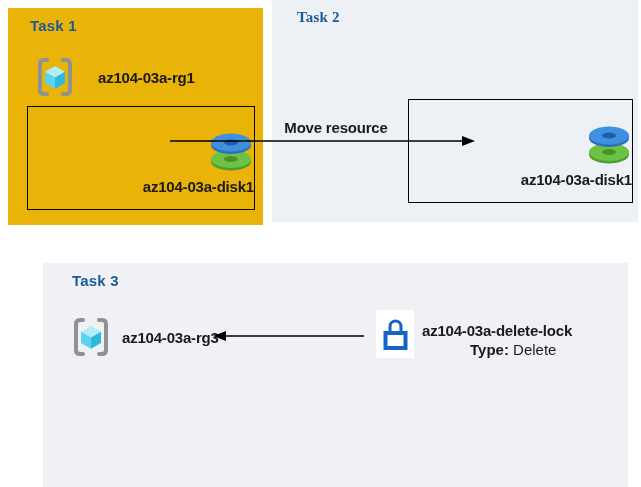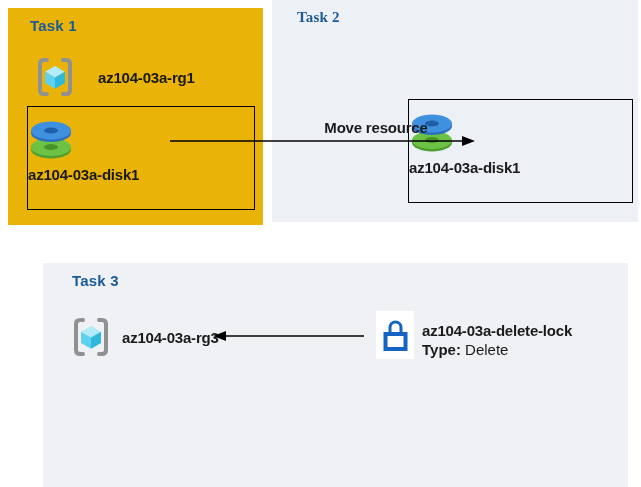--- a/index.html
+++ b/index.html
@@ -17,38 +17,38 @@
   .panel1 .task-title{left:22px;top:9px;}
   .panel2 .task-title{left:25px;top:9px;font-family:Liberation Serif, serif;}
   .panel3 .task-title{left:29px;top:9px;}
   .rg-row{position:absolute;display:flex;align-items:center;gap:12px;}
   .panel1 .rg-row{left:28px;top:49px;gap:24px;}
   .panel2 .rg-row{left:135px;top:47px;}
   .panel3 .rg-row{left:29px;top:54px;}
   .rg-label{font-size:15px;font-weight:bold;letter-spacing:-.2px;}
   .disk-box{
     position:absolute;border:1.5px solid #000;box-sizing:border-box;
-    display:flex;flex-direction:column;align-items:flex-start;padding-top:12px;
+    display:flex;flex-direction:column;align-items:flex-end;padding-top:24px;
   }
   .panel1 .disk-box{left:19px;top:98px;width:228px;height:104px;}
   .panel2 .disk-box{left:136px;top:99px;width:225px;height:104px;}
   .panel3 .disk-box{left:17px;top:99px;width:229px;height:102px;}
   .disk-label{font-size:15px;font-weight:bold;letter-spacing:-.2px;margin-top:6px;}
   .overlay{position:absolute;left:0;top:0;width:641px;height:487px;pointer-events:none;}
   .move-label{
     position:absolute;left:256px;top:119px;width:160px;text-align:center;
-    font-size:15px;font-weight:bold;letter-spacing:-.2px;padding-left:40px;
+    font-size:15px;font-weight:bold;letter-spacing:-.2px;
   }
-  .lock-group{position:absolute;left:376px;top:309px;display:flex;align-items:flex-end;}
+  .lock-group{position:absolute;left:376px;top:309px;display:flex;align-items:center;}
   .lock-bg{
     width:38px;height:48px;background:#ffffff;display:flex;align-items:center;justify-content:center;
   }
   .lock-text{margin-left:8px;padding-top:12px;font-size:15px;line-height:19px;}
   .lock-name{font-weight:bold;letter-spacing:-.2px;}
-  .bold{font-weight:bold;}
+  .bold{font-weight:bold;margin-left:48px;}
 </style>
 </head>
 <body>
 
 <div class="canvas">
 
   <svg width="0" height="0" style="position:absolute">
     <defs>
       <g id="rg-icon-def">
         <path d="M11 3 H8 Q4 3 4 7 V33 Q4 37 8 37 H11" fill="none" stroke="#8f9193" stroke-width="4" stroke-linecap="round"></path>

